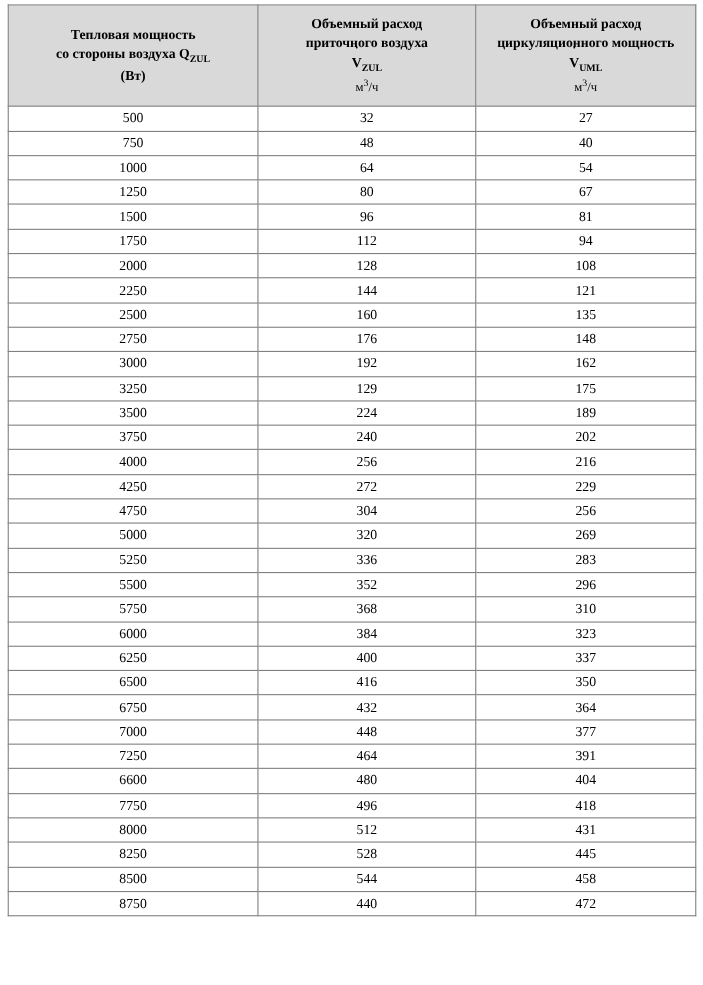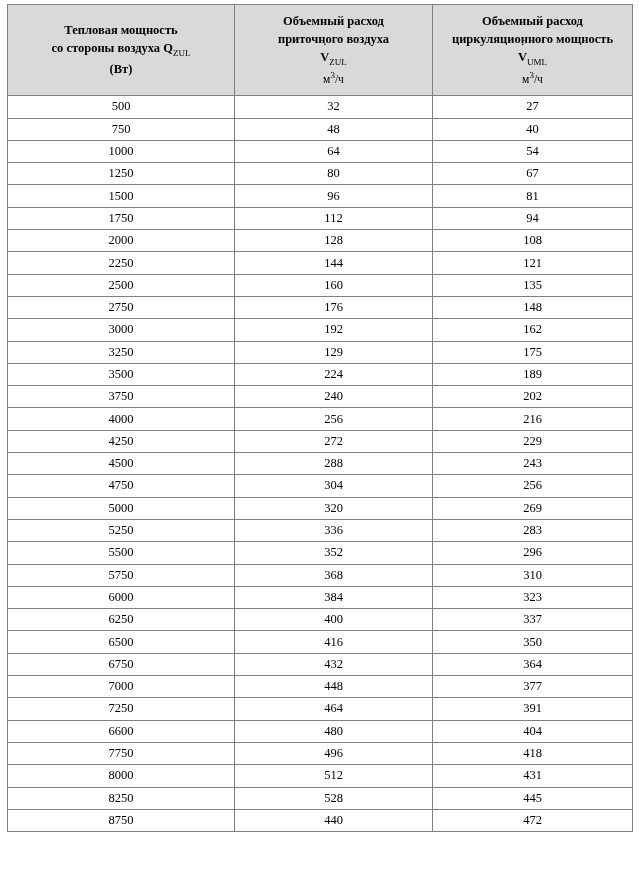--- a/index.html
+++ b/index.html
@@ -39,21 +39,21 @@
     font-size: 12.5px;
     line-height: 1.45;
     padding: 7px 4px 8px 4px;
     height: 86px;
     box-sizing: border-box;
   }
   .hdr-line { display: block; }
   .sub {
     font-size: 9px;
     vertical-align: sub;
-    font-weight: normal;
+    font-weight: bold;
   }
   .sup {
     font-size: 9px;
     vertical-align: super;
     font-weight: normal;
   }
   .vdot {
     position: relative;
     display: inline-block;
   }
@@ -186,25 +186,20 @@
           <td>4000</td>
           <td>256</td>
           <td>216</td>
         </tr>
         <tr>
           <td>4250</td>
           <td>272</td>
           <td>229</td>
         </tr>
         <tr>
-          <td>4500</td>
-          <td>288</td>
-          <td>243</td>
-        </tr>
-        <tr>
           <td>4750</td>
           <td>304</td>
           <td>256</td>
         </tr>
         <tr>
           <td>5000</td>
           <td>320</td>
           <td>269</td>
         </tr>
         <tr>
@@ -264,20 +259,25 @@
         </tr>
         <tr>
           <td>8000</td>
           <td>512</td>
           <td>431</td>
         </tr>
         <tr>
           <td>8250</td>
           <td>528</td>
           <td>445</td>
+        </tr>
+        <tr>
+          <td>8500</td>
+          <td>544</td>
+          <td>458</td>
         </tr>
         <tr>
           <td>8750</td>
           <td>440</td>
           <td>472</td>
         </tr>
       </tbody>
   </table>
 </div>
 

